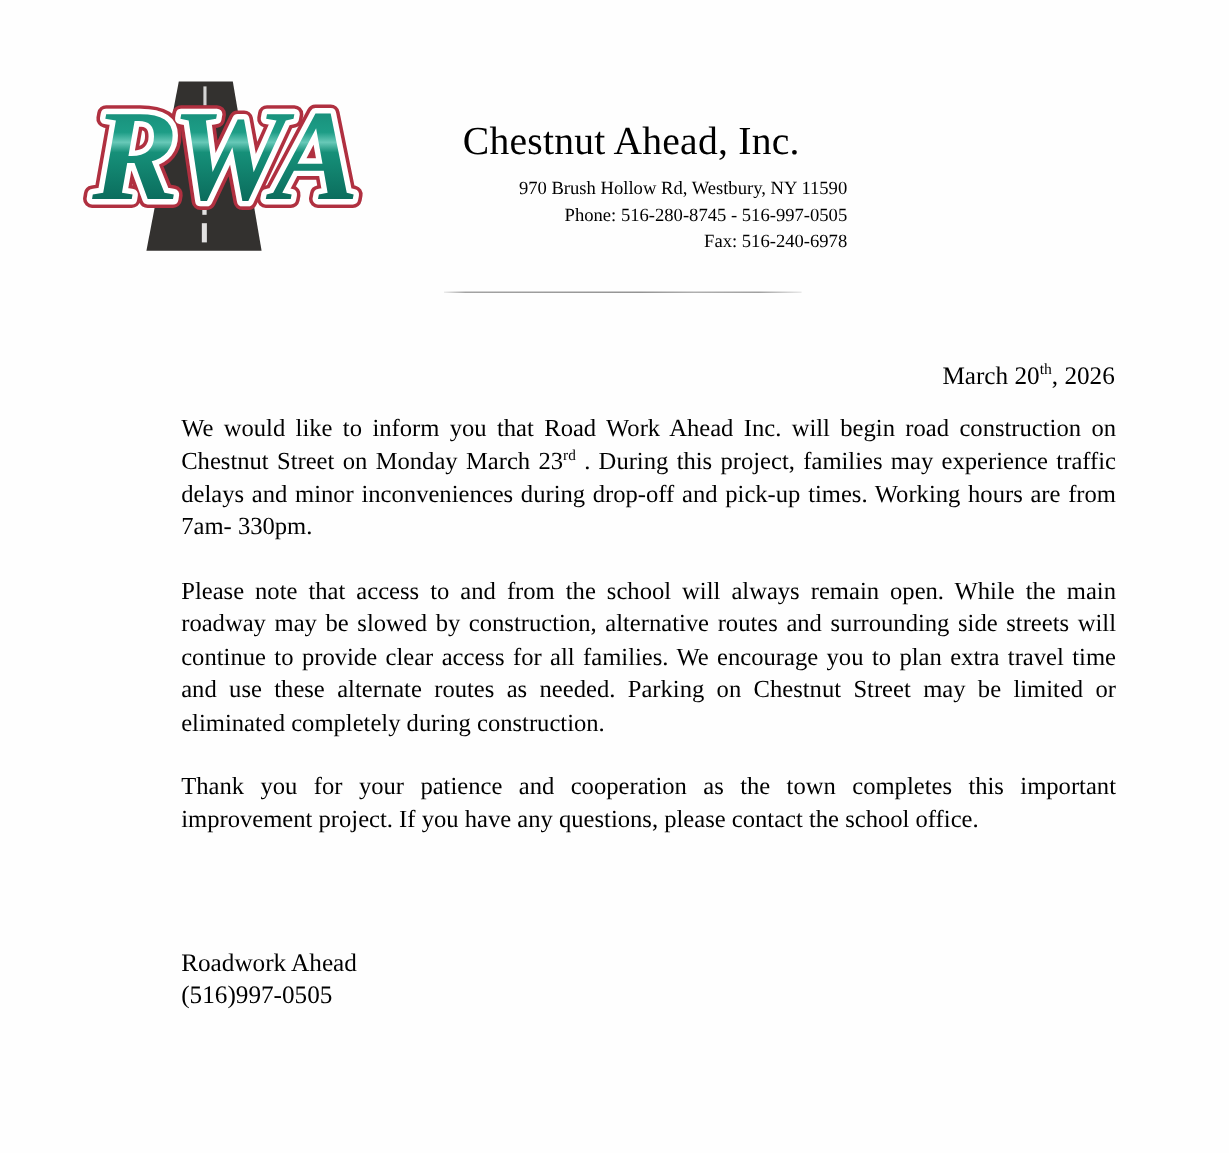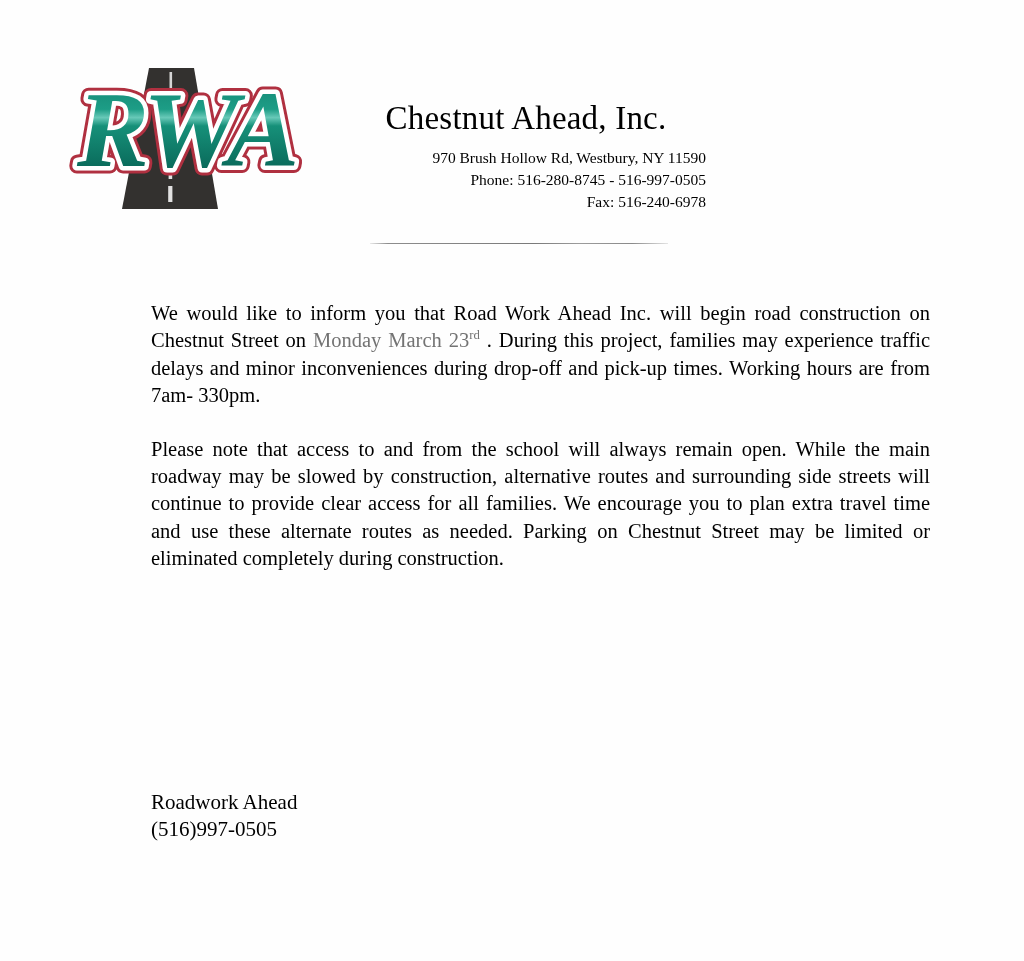--- a/index.html
+++ b/index.html
@@ -105,21 +105,21 @@
     line-height: 27.4px;
     text-align: justify;
     text-justify: inter-word;
     margin: 0 0 26px 0;
     hyphens: none;
   }
   .para:last-of-type {
     margin-bottom: 0;
   }
   .highlight {
-    color: #737373;
+    color: #000000;
   }
   sup {
     font-size: 0.62em;
     vertical-align: super;
     line-height: 0;
   }
 
   .signature {
     position: absolute;
     left: 151px;
@@ -174,26 +174,28 @@
         <div class="contact-line">Phone: 516-280-8745 - 516-997-0505</div>
         <div class="contact-line">Fax: 516-240-6978</div>
       </div>
     </div>
 
     <div class="divider"></div>
   </div>
 
   <div class="letter">
 
+    <div class="date-line"><span>March 20</span><sup>th</sup><span>, 2026</span></div>
 
 
     <p class="para"><span>We would like to inform you that Road Work Ahead Inc. will begin road construction on Chestnut Street on </span><span class="highlight"><span>Monday March 23</span><sup>rd</sup></span><span> . During this project, families may experience traffic delays and minor inconveniences during drop-off and pick-up times. Working hours are from 7am- 330pm.</span></p>
 
     <p class="para">Please note that access to and from the school will always remain open. While the main roadway may be slowed by construction, alternative routes and surrounding side streets will continue to provide clear access for all families. We encourage you to plan extra travel time and use these alternate routes as needed. Parking on Chestnut Street may be limited or eliminated completely during construction.</p>
 
+    <p class="para">Thank you for your patience and cooperation as the town completes this important improvement project. If you have any questions, please contact the school office.</p>
   </div>
 
   <div class="signature">
     <div>Roadwork Ahead</div>
     <div>(516)997-0505</div>
   </div>
 
 </div>
 
 </body></html>

